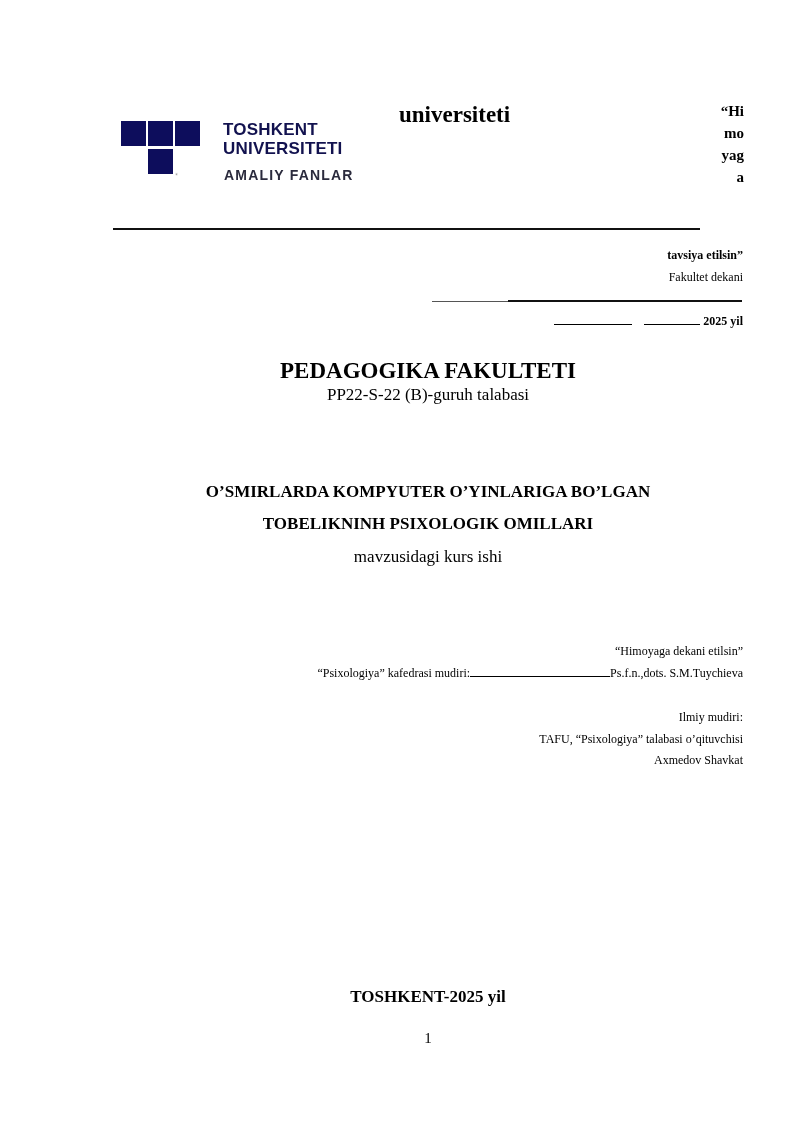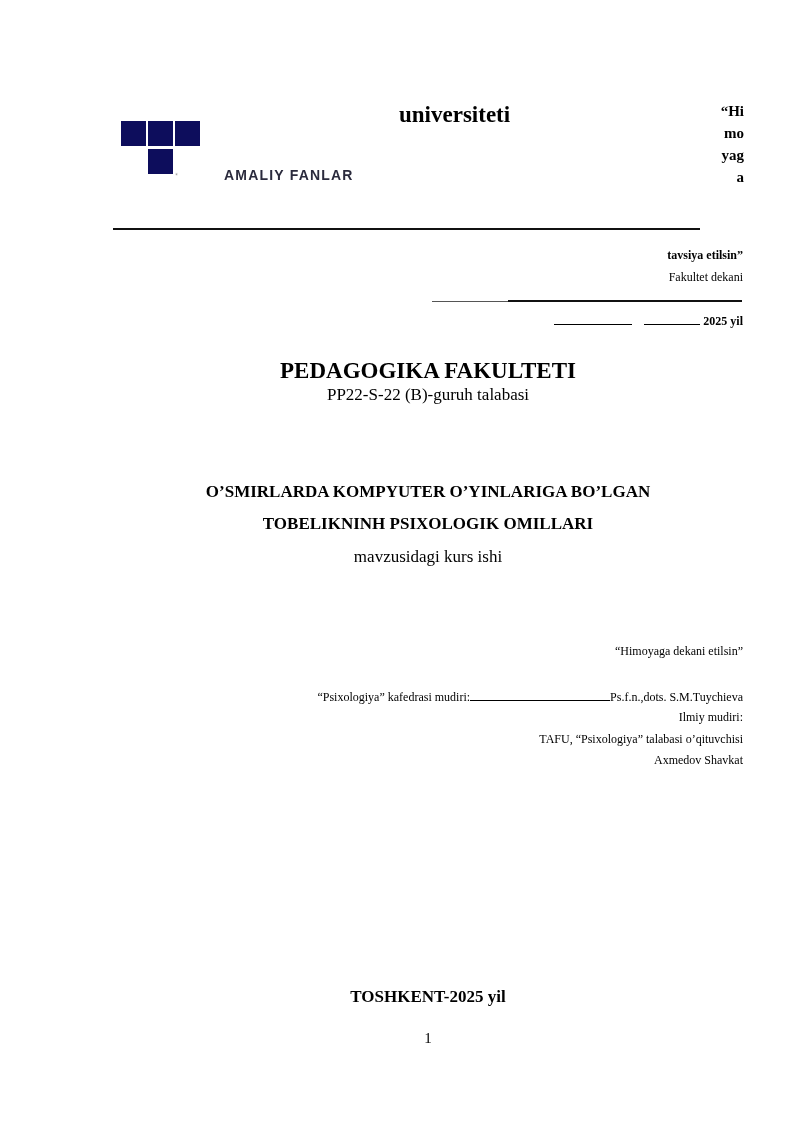--- a/index.html
+++ b/index.html
@@ -44,20 +44,24 @@
   </style>
 </head>
 <body>
 
 <div class="abs logo">
   <div class="sq" style="left:3px;top:4px;"></div>
   <div class="sq" style="left:30px;top:4px;"></div>
   <div class="sq" style="left:57px;top:4px;"></div>
   <div class="sq" style="left:30px;top:32px;"></div>
   <span class="tm">®</span>
+  <div class="logo-t1">
+    <div>TOSHKENT</div>
+    <div>UNIVERSITETI</div>
+  </div>
   <div class="logo-t3">AMALIY FANLAR</div>
 </div>
 
 <div class="abs uni-title">
   <div>universiteti</div>
 </div>
 
 <div class="abs hima">
   <div>“Hi</div>
   <div>mo</div>
@@ -77,21 +81,21 @@
 </div>
 
 <div class="abs center fac">PEDAGOGIKA FAKULTETI</div>
 <div class="abs center grp">PP22-S-22 (B)-guruh talabasi</div>
 
 <div class="abs center topic1">O’SMIRLARDA KOMPYUTER O’YINLARIGA BO’LGAN</div>
 <div class="abs center topic2">TOBELIKNINH PSIXOLOGIK OMILLARI</div>
 <div class="abs center topic3">mavzusidagi kurs ishi</div>
 
 <div class="abs txt right rline" style="top:639px;">“Himoyaga dekani etilsin”</div>
-<div class="abs txt right rline" style="top:661px;margin-top:24px;">
+<div class="abs txt right rline" style="top:661px;">
   <span>“Psixologiya” kafedrasi mudiri:</span><span class="blank" style="width:140px;height:15px;"></span><span>Ps.f.n.,dots. S.M.Tuychieva</span>
 </div>
 <div class="abs txt right rline" style="top:705px;">Ilmiy mudiri:</div>
 <div class="abs txt right rline" style="top:727px;">TAFU, “Psixologiya” talabasi o’qituvchisi</div>
 <div class="abs txt right rline" style="top:748px;">Axmedov Shavkat</div>
 
 <div class="abs center foot-city">TOSHKENT-2025 yil</div>
 <div class="abs center page-num">1</div>
 
 </body></html>

